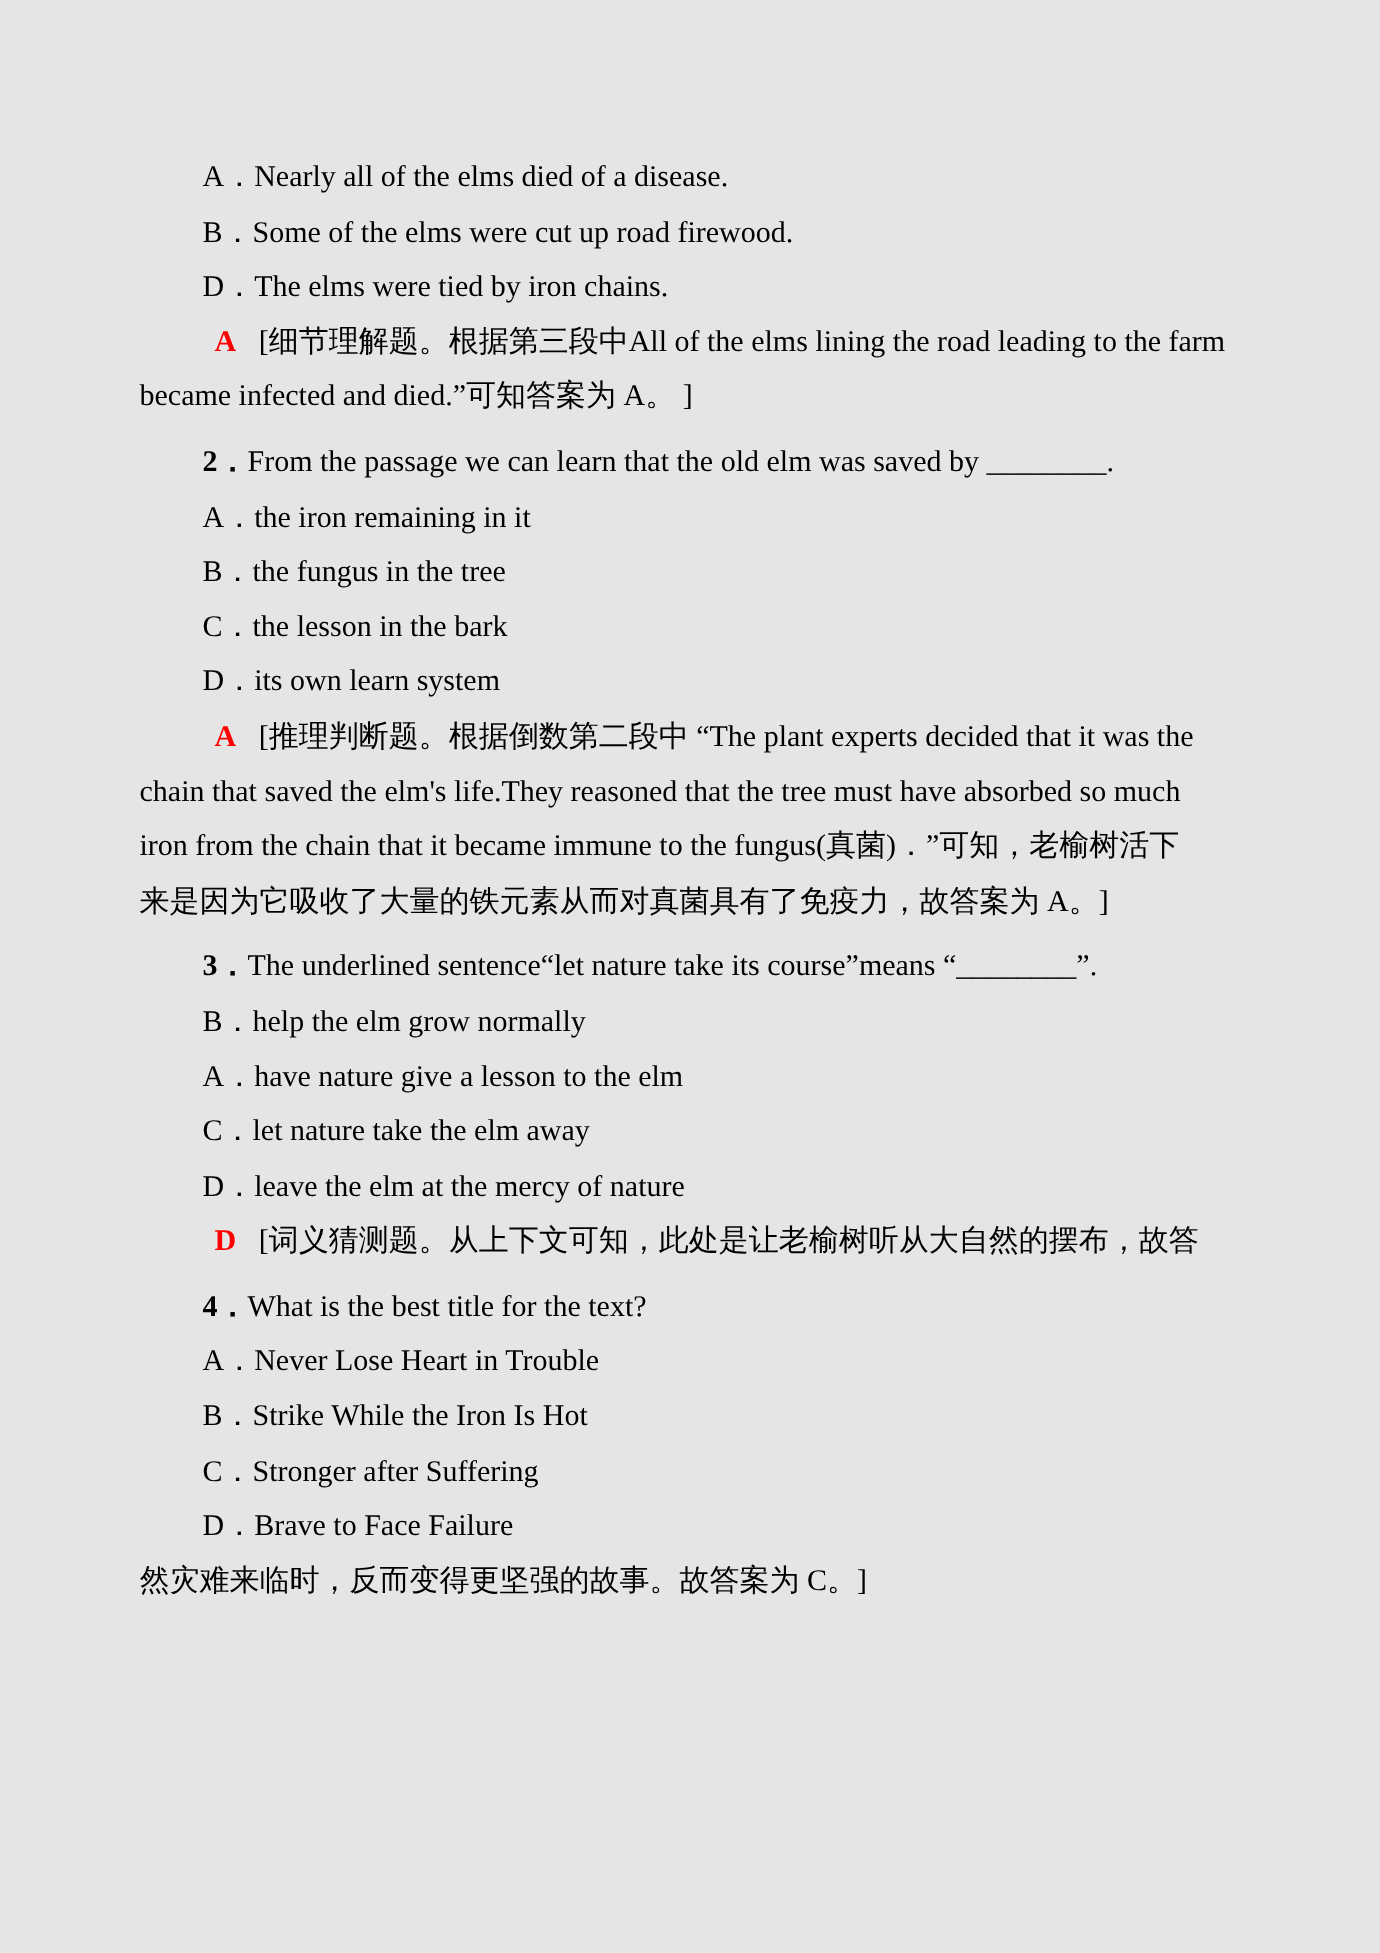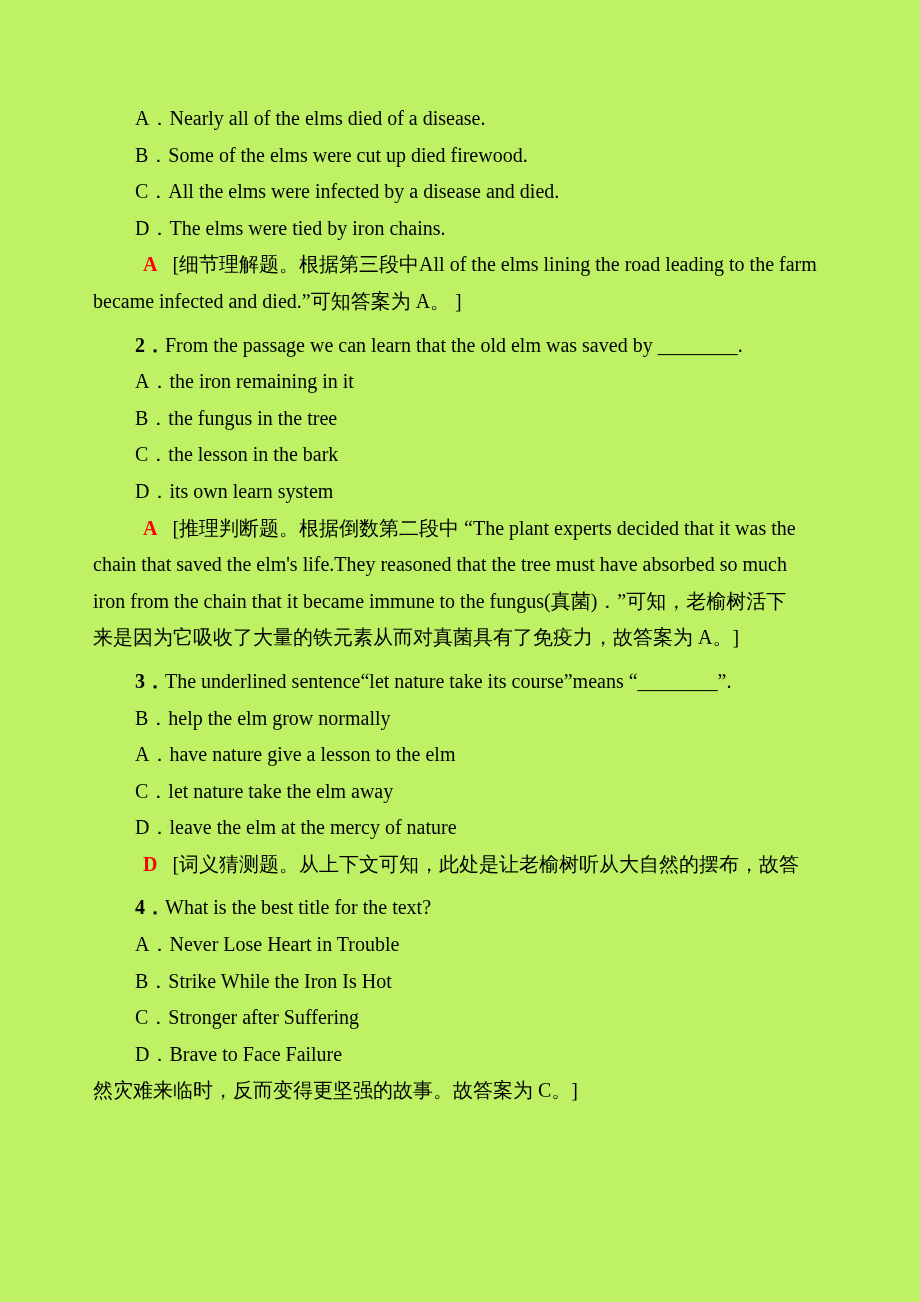--- a/index.html
+++ b/index.html
@@ -42,24 +42,23 @@
     font-weight: bold;
     margin-right: 15px;
   }
   .answer-cont-line {
     padding-left: 0;
   }
 </style>
 </head>
 <body>
 
-<div class="page" id="page-root" style="background: #bef264; color: rgb(0, 0, 0);">
+<div class="page" id="page-root" style="background: #e5e5e5; color: rgb(0, 0, 0);">
     <div class="line option-line">A．Nearly all of the elms died of a disease.</div>
-    <div class="line option-line">B．Some of the elms were cut up died firewood.</div>
-    <div class="line option-line">C．All the elms were infected by a disease and died.</div>
+    <div class="line option-line">B．Some of the elms were cut up road firewood.</div>
     <div class="line option-line">D．The elms were tied by iron chains.</div>
     <div class="line answer-first-line"><span class="answer-letter" style="color: rgb(255, 0, 0);">A</span><span>[细节理解题。根据第三段中All of the elms lining the road leading to the farm</span></div>
     <div class="line answer-cont-line">became infected and died.”可知答案为 A。 ]</div>
     <div class="line question-line"><span class="question-number">2．</span><span>From the passage we can learn that the old elm was saved by ________.</span></div>
     <div class="line option-line">A．the iron remaining in it</div>
     <div class="line option-line">B．the fungus in the tree</div>
     <div class="line option-line">C．the lesson in the bark</div>
     <div class="line option-line">D．its own learn system</div>
     <div class="line answer-first-line"><span class="answer-letter" style="color: rgb(255, 0, 0);">A</span><span>[推理判断题。根据倒数第二段中 “The plant experts decided that it was the</span></div>
     <div class="line answer-cont-line">chain that saved the elm's life.They reasoned that the tree must have absorbed so much</div>

